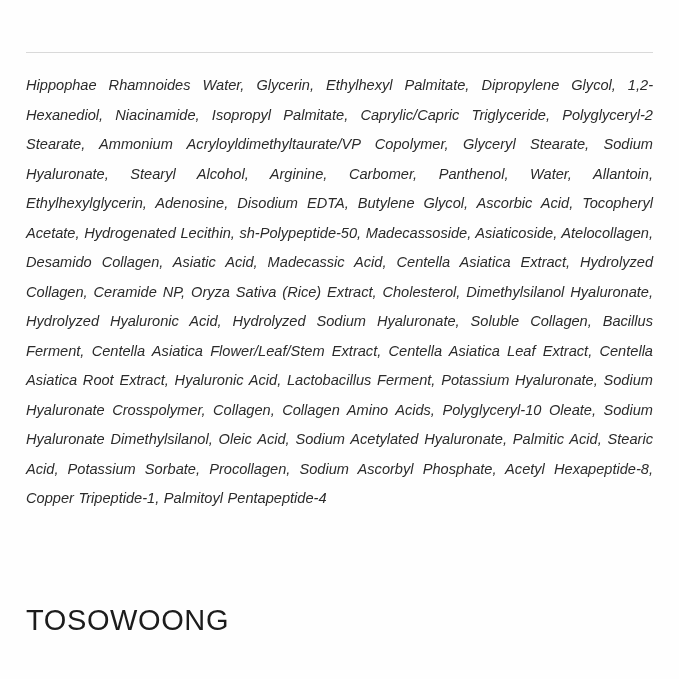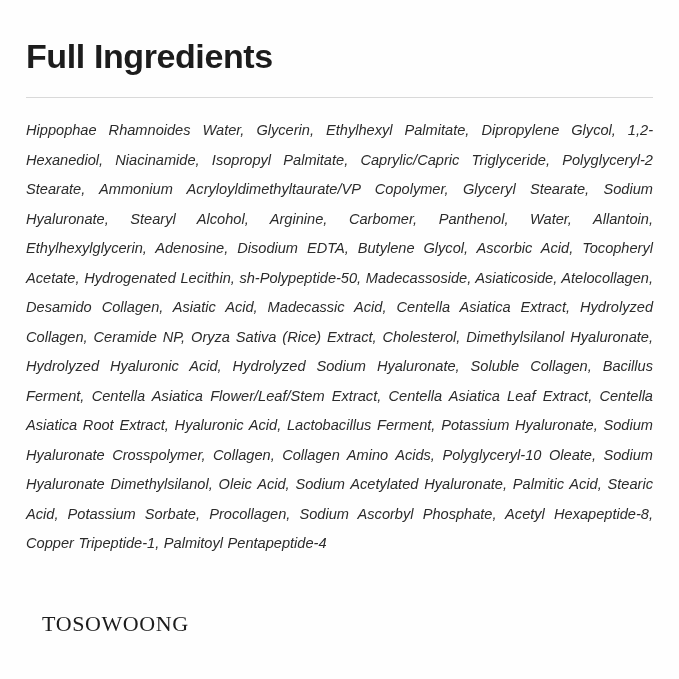--- a/index.html
+++ b/index.html
@@ -43,29 +43,28 @@
     color: #2b2b2b;
     text-align: justify;
     text-justify: inter-word;
     word-spacing: 0.5px;
     hyphens: none;
     overflow-wrap: break-word;
     font-style: italic;
   }
   .brand {
     position: absolute;
-    left: 42px;
+    left: 26px;
     bottom: 42px;
-    font-family: Liberation Serif, serif;
-    font-size: 22px;
+    font-family: Liberation Sans, sans-serif;
+    font-size: 29px;
     letter-spacing: 0.6px;
     color: #1c1c1c;
   }
 </style>
 </head>
 <body>
 
 <div class="page">
-  <h1 class="title">Full Ingredients</h1>
   <div class="divider"></div>
   <p class="ingredients">Hippophae Rhamnoides Water, Glycerin, Ethylhexyl Palmitate, Dipropylene Glycol, 1,2-Hexanediol, Niacinamide, Isopropyl Palmitate, Caprylic/Capric Triglyceride, Polyglyceryl-2 Stearate, Ammonium Acryloyldimethyltaurate/VP Copolymer, Glyceryl Stearate, Sodium Hyaluronate, Stearyl Alcohol, Arginine, Carbomer, Panthenol, Water, Allantoin, Ethylhexylglycerin, Adenosine, Disodium EDTA, Butylene Glycol, Ascorbic Acid, Tocopheryl Acetate, Hydrogenated Lecithin, sh-Polypeptide-50, Madecassoside, Asiaticoside, Atelocollagen, Desamido Collagen, Asiatic Acid, Madecassic Acid, Centella Asiatica Extract, Hydrolyzed Collagen, Ceramide NP, Oryza Sativa (Rice) Extract, Cholesterol, Dimethylsilanol Hyaluronate, Hydrolyzed Hyaluronic Acid, Hydrolyzed Sodium Hyaluronate, Soluble Collagen, Bacillus Ferment, Centella Asiatica Flower/Leaf/Stem Extract, Centella Asiatica Leaf Extract, Centella Asiatica Root Extract, Hyaluronic Acid, Lactobacillus Ferment, Potassium Hyaluronate, Sodium Hyaluronate Crosspolymer, Collagen, Collagen Amino Acids, Polyglyceryl-10 Oleate, Sodium Hyaluronate Dimethylsilanol, Oleic Acid, Sodium Acetylated Hyaluronate, Palmitic Acid, Stearic Acid, Potassium Sorbate, Procollagen, Sodium Ascorbyl Phosphate, Acetyl Hexapeptide-8, Copper Tripeptide-1, Palmitoyl Pentapeptide-4</p>
   <div class="brand">TOSOWOONG</div>
 </div>
 
 </body></html>

